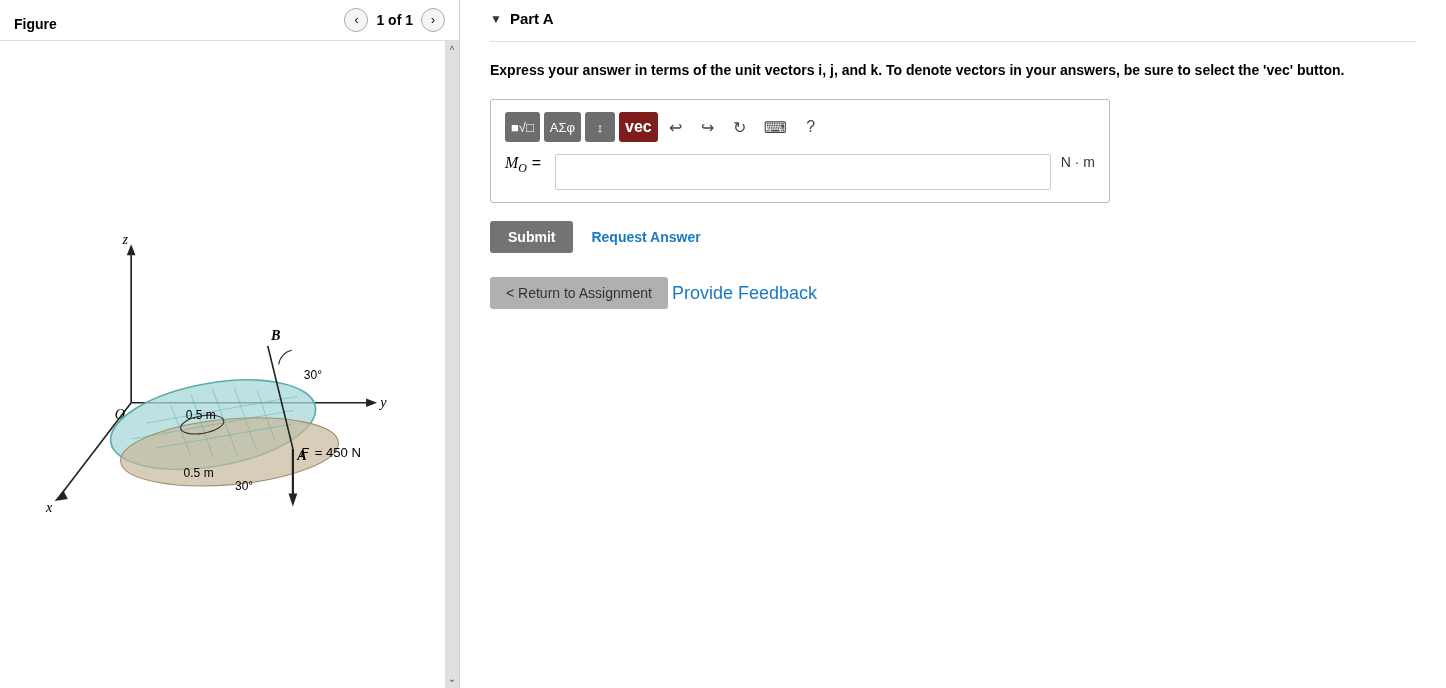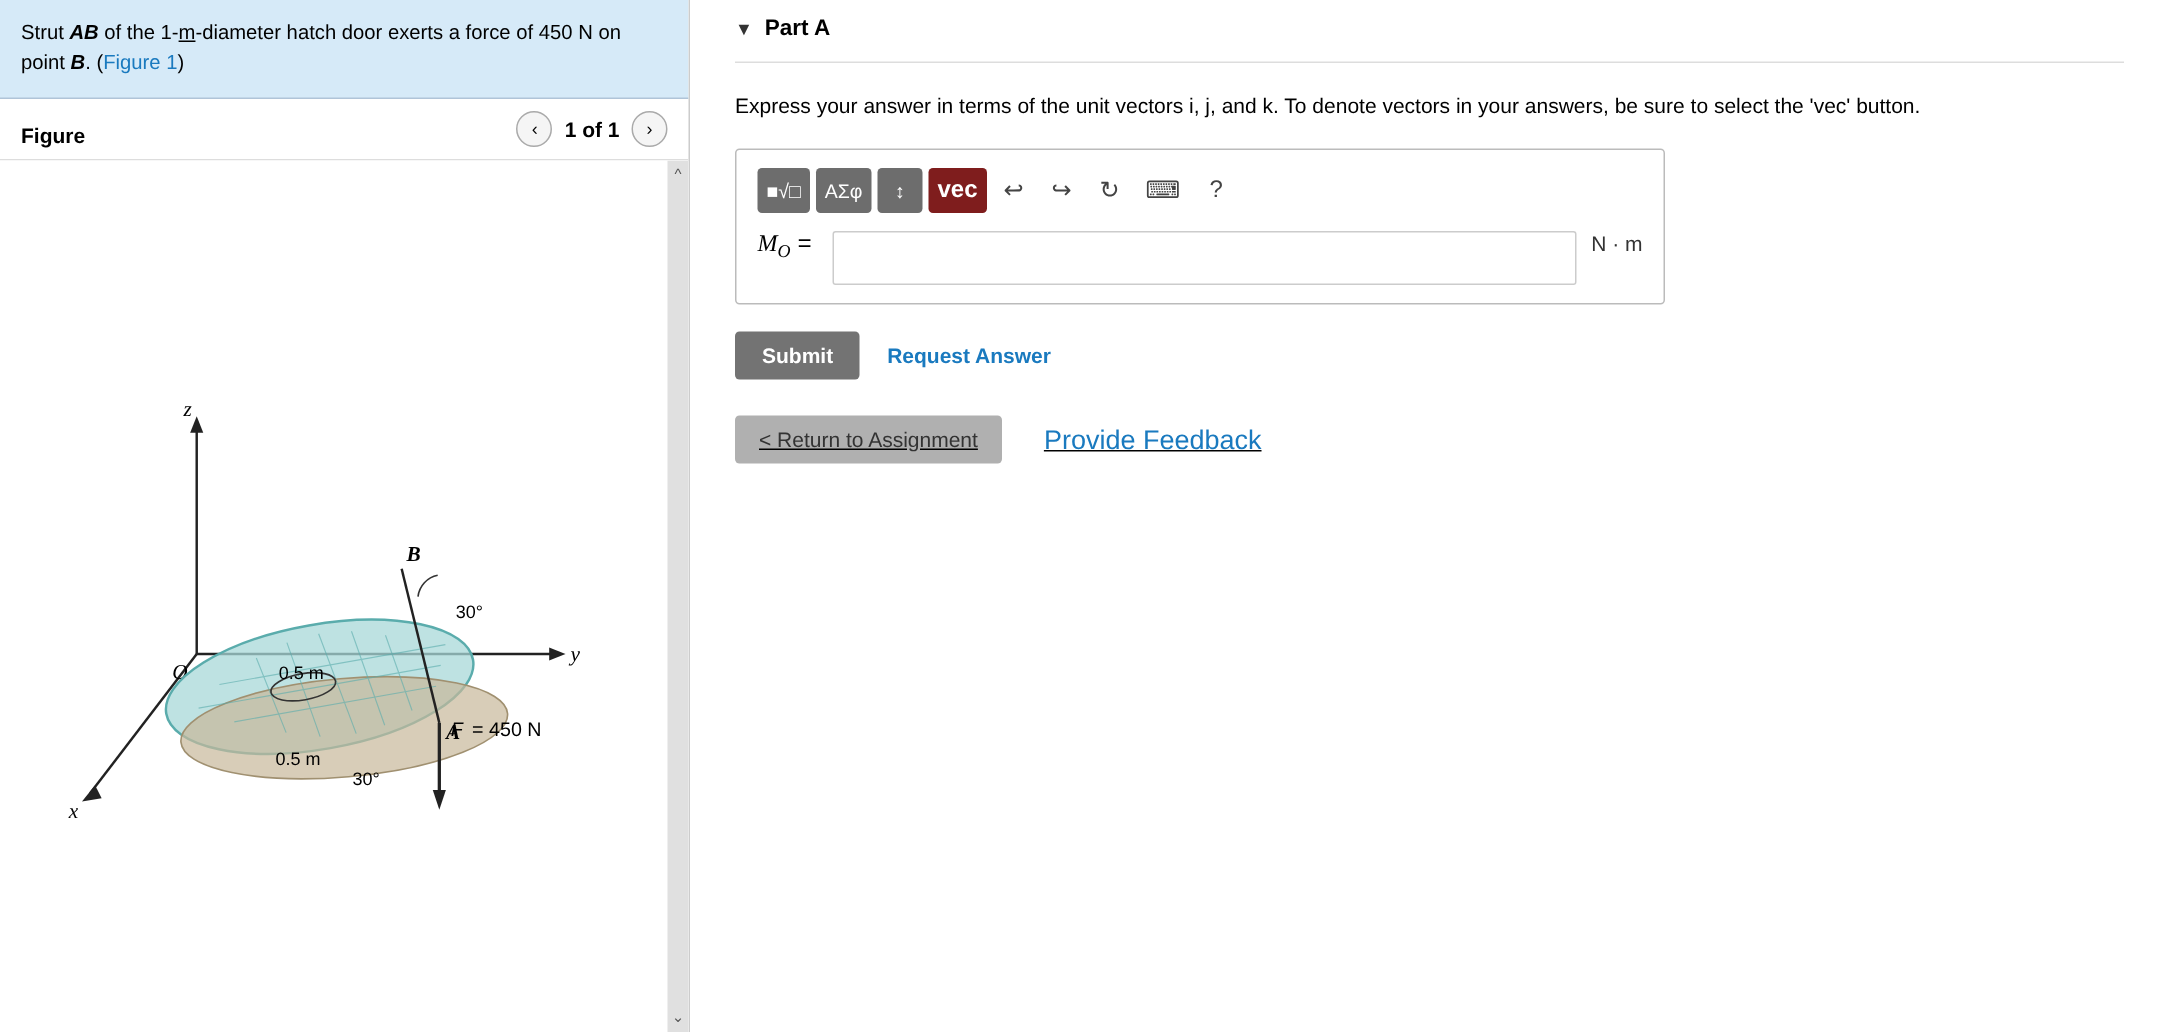--- a/index.html
+++ b/index.html
@@ -93,21 +93,21 @@
     .triangle-icon {
       font-size: 12px;
       color: #333;
     }
     .question-text {
       font-size: 14px;
       margin-bottom: 10px;
       color: #222;
     }
     .question-bold {
-      font-weight: normal;
+      font-weight: bold;
       font-size: 14px;
       margin-bottom: 18px;
       line-height: 1.5;
     }
 
     
     .answer-box {
       border: 1px solid #bbb;
       border-radius: 3px;
       padding: 12px 14px;
@@ -195,22 +195,21 @@
       text-decoration: none;
       font-size: 14px;
       font-weight: bold;
       cursor: pointer;
     }
 
     
     .return-row {
       display: flex;
       align-items: center;
-      gap: 28px;
-      text-decoration: underline;
+      gap: 4px;
     }
     .return-btn {
       background: #b0b0b0;
       color: #333;
       border: none;
       border-radius: 3px;
       padding: 8px 16px;
       font-size: 14px;
       cursor: pointer;
       display: flex; align-items: center; gap: 4px;
@@ -219,23 +218,20 @@
       color: #1a7abf;
       text-decoration: none;
       font-size: 18px;
       cursor: pointer;
     }
   </style>
 </head>
 <body>
 
 <div class="left-panel">
-  <div class="problem-text">
-    <span>Strut </span><span style="font-style:italic; font-weight:bold;">AB</span><span> of the 1-</span><span style="text-decoration:underline;">m</span><span>-diameter hatch door exerts a force of 450 N on point </span><span style="font-style:italic; font-weight:bold;">B</span><span>. (</span><a style="color:#1a7abf;">Figure 1</a><span>)</span>
-  </div>
 
   <div class="figure-header">
     <span>Figure</span>
     <div class="figure-nav">
       <button class="nav-btn">‹</button>
       <span>1 of 1</span>
       <button class="nav-btn">›</button>
     </div>
   </div>
 

